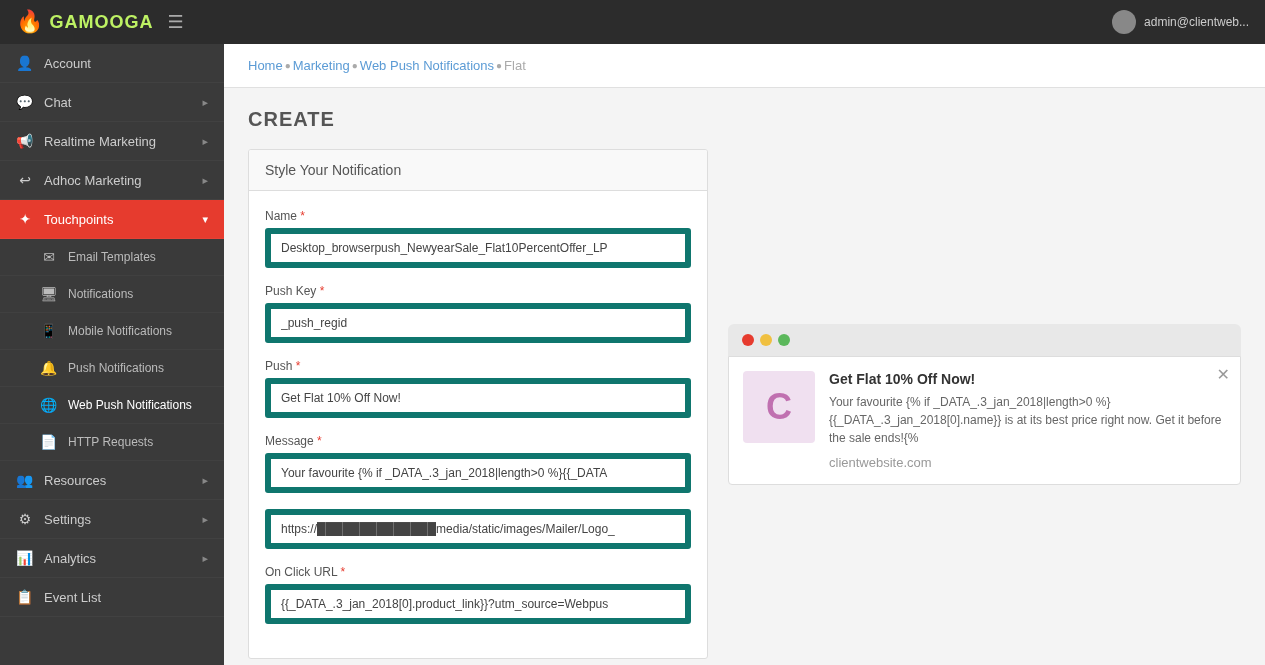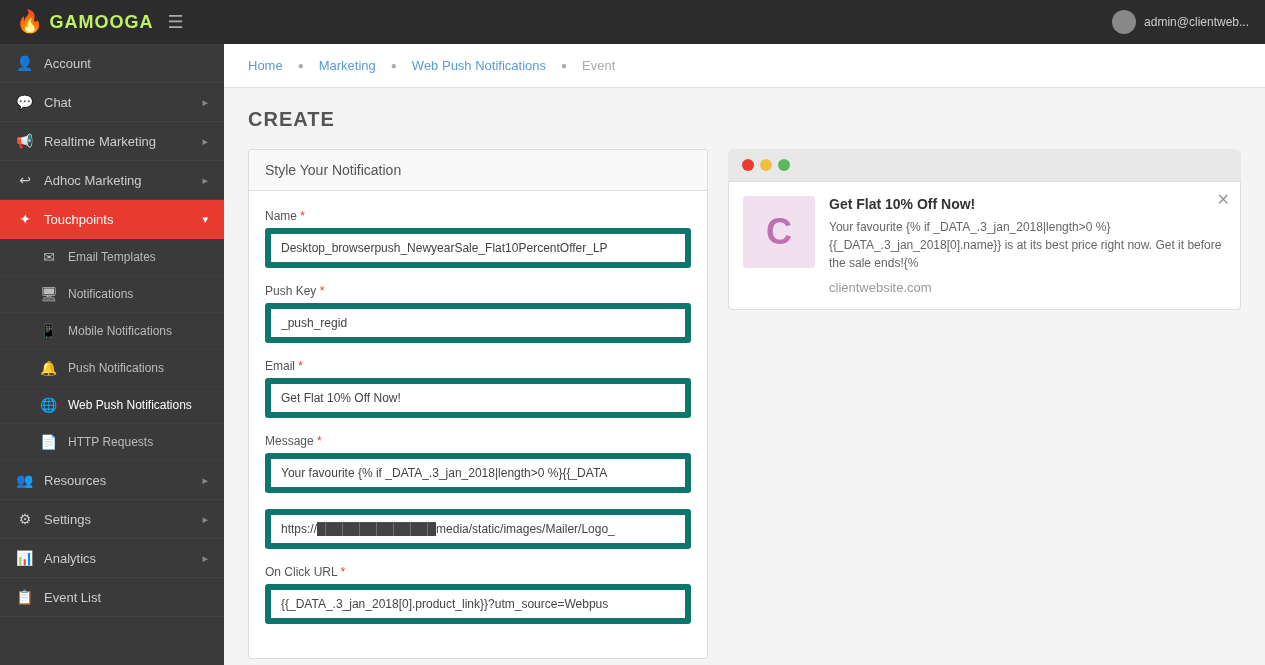--- a/index.html
+++ b/index.html
@@ -73,21 +73,21 @@
       padding: 0;
     }
 
     
     .breadcrumb-bar {
       background: white;
       padding: 14px 24px;
       border-bottom: 1px solid #e0e0e0;
       display: flex;
       align-items: center;
-      gap: 15px;
+      gap: 2px;
       font-size: 13px;
     }
     .breadcrumb-link { color: #5b9bd5; cursor: pointer; text-decoration: none; }
     .breadcrumb-sep { color: #aaa; font-size: 10px; }
     .breadcrumb-edit { color: #aaa; }
 
     
     .content-area { padding: 20px 24px; }
 
     .section-title {
@@ -96,21 +96,21 @@
       color: #555;
       margin-bottom: 18px;
       letter-spacing: 1px;
       text-transform: uppercase;
     }
 
     
     .form-preview-row {
       display: flex;
       gap: 20px;
-      align-items: flex-start;
+      align-items: center;
     }
 
     
     .form-card {
       background: white;
       border: 1px solid #ddd;
       border-radius: 3px;
       flex: 0 0 460px;
       overflow: hidden;
     }
@@ -305,21 +305,21 @@
 
   <div class="main-content">
 
     <div class="breadcrumb-bar">
       <a class="breadcrumb-link">Home</a>
       <span class="breadcrumb-sep">●</span>
       <a class="breadcrumb-link">Marketing</a>
       <span class="breadcrumb-sep">●</span>
       <a class="breadcrumb-link">Web Push Notifications</a>
       <span class="breadcrumb-sep">●</span>
-      <span class="breadcrumb-edit">Event</span>
+      <span class="breadcrumb-edit">Flat</span>
     </div>
 
     <div class="content-area">
       <div class="section-title">CREATE</div>
 
       <div class="form-preview-row">
 
         <div class="form-card">
           <div class="form-card-header">Style Your Notification</div>
           <div class="form-card-body">
@@ -335,21 +335,21 @@
             <div class="form-group">
               <label class="form-label">
                 <span>Push Key</span>
                 <span class="required-star"> *</span>
               </label>
               <input type="text" class="form-control" value="_push_regid" style="">
             </div>
 
             <div class="form-group">
               <label class="form-label">
-                <span>Email</span>
+                <span>Push</span>
                 <span class="required-star"> *</span>
               </label>
               <input type="text" class="form-control" value="Get Flat 10% Off Now!" style="">
             </div>
 
             <div class="form-group">
               <label class="form-label">
                 <span>Message</span>
                 <span class="required-star"> *</span>
               </label>

